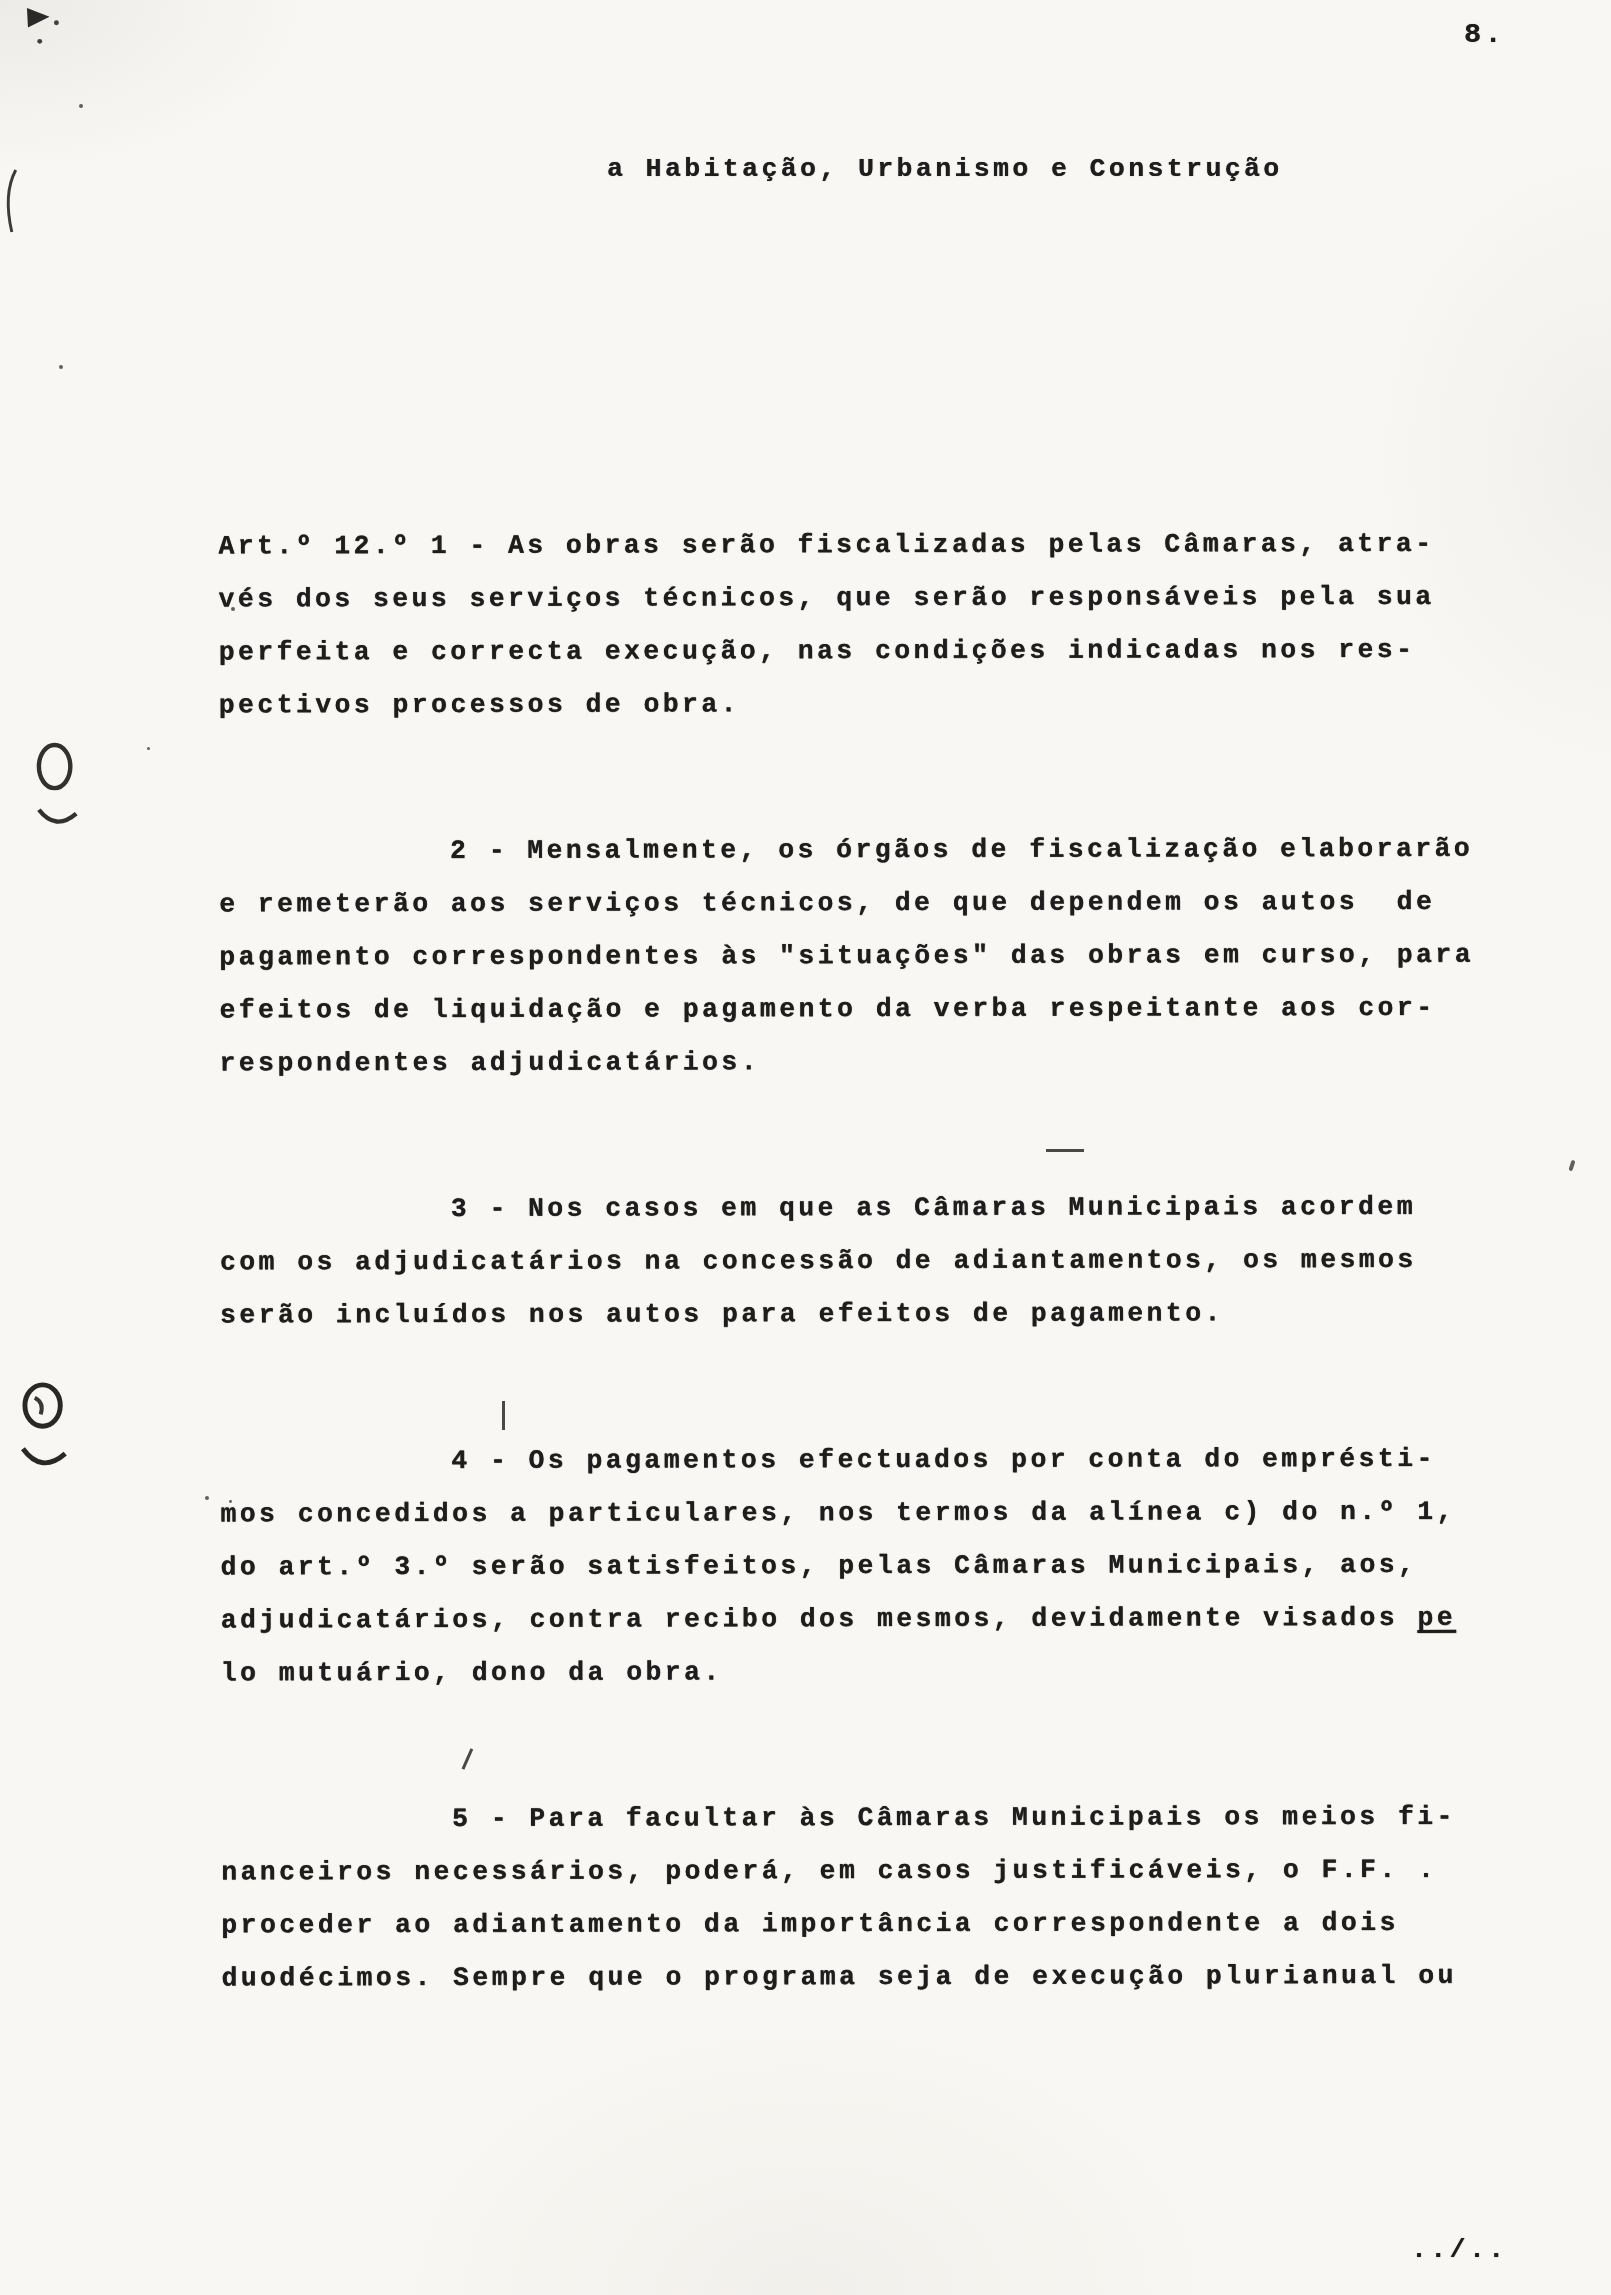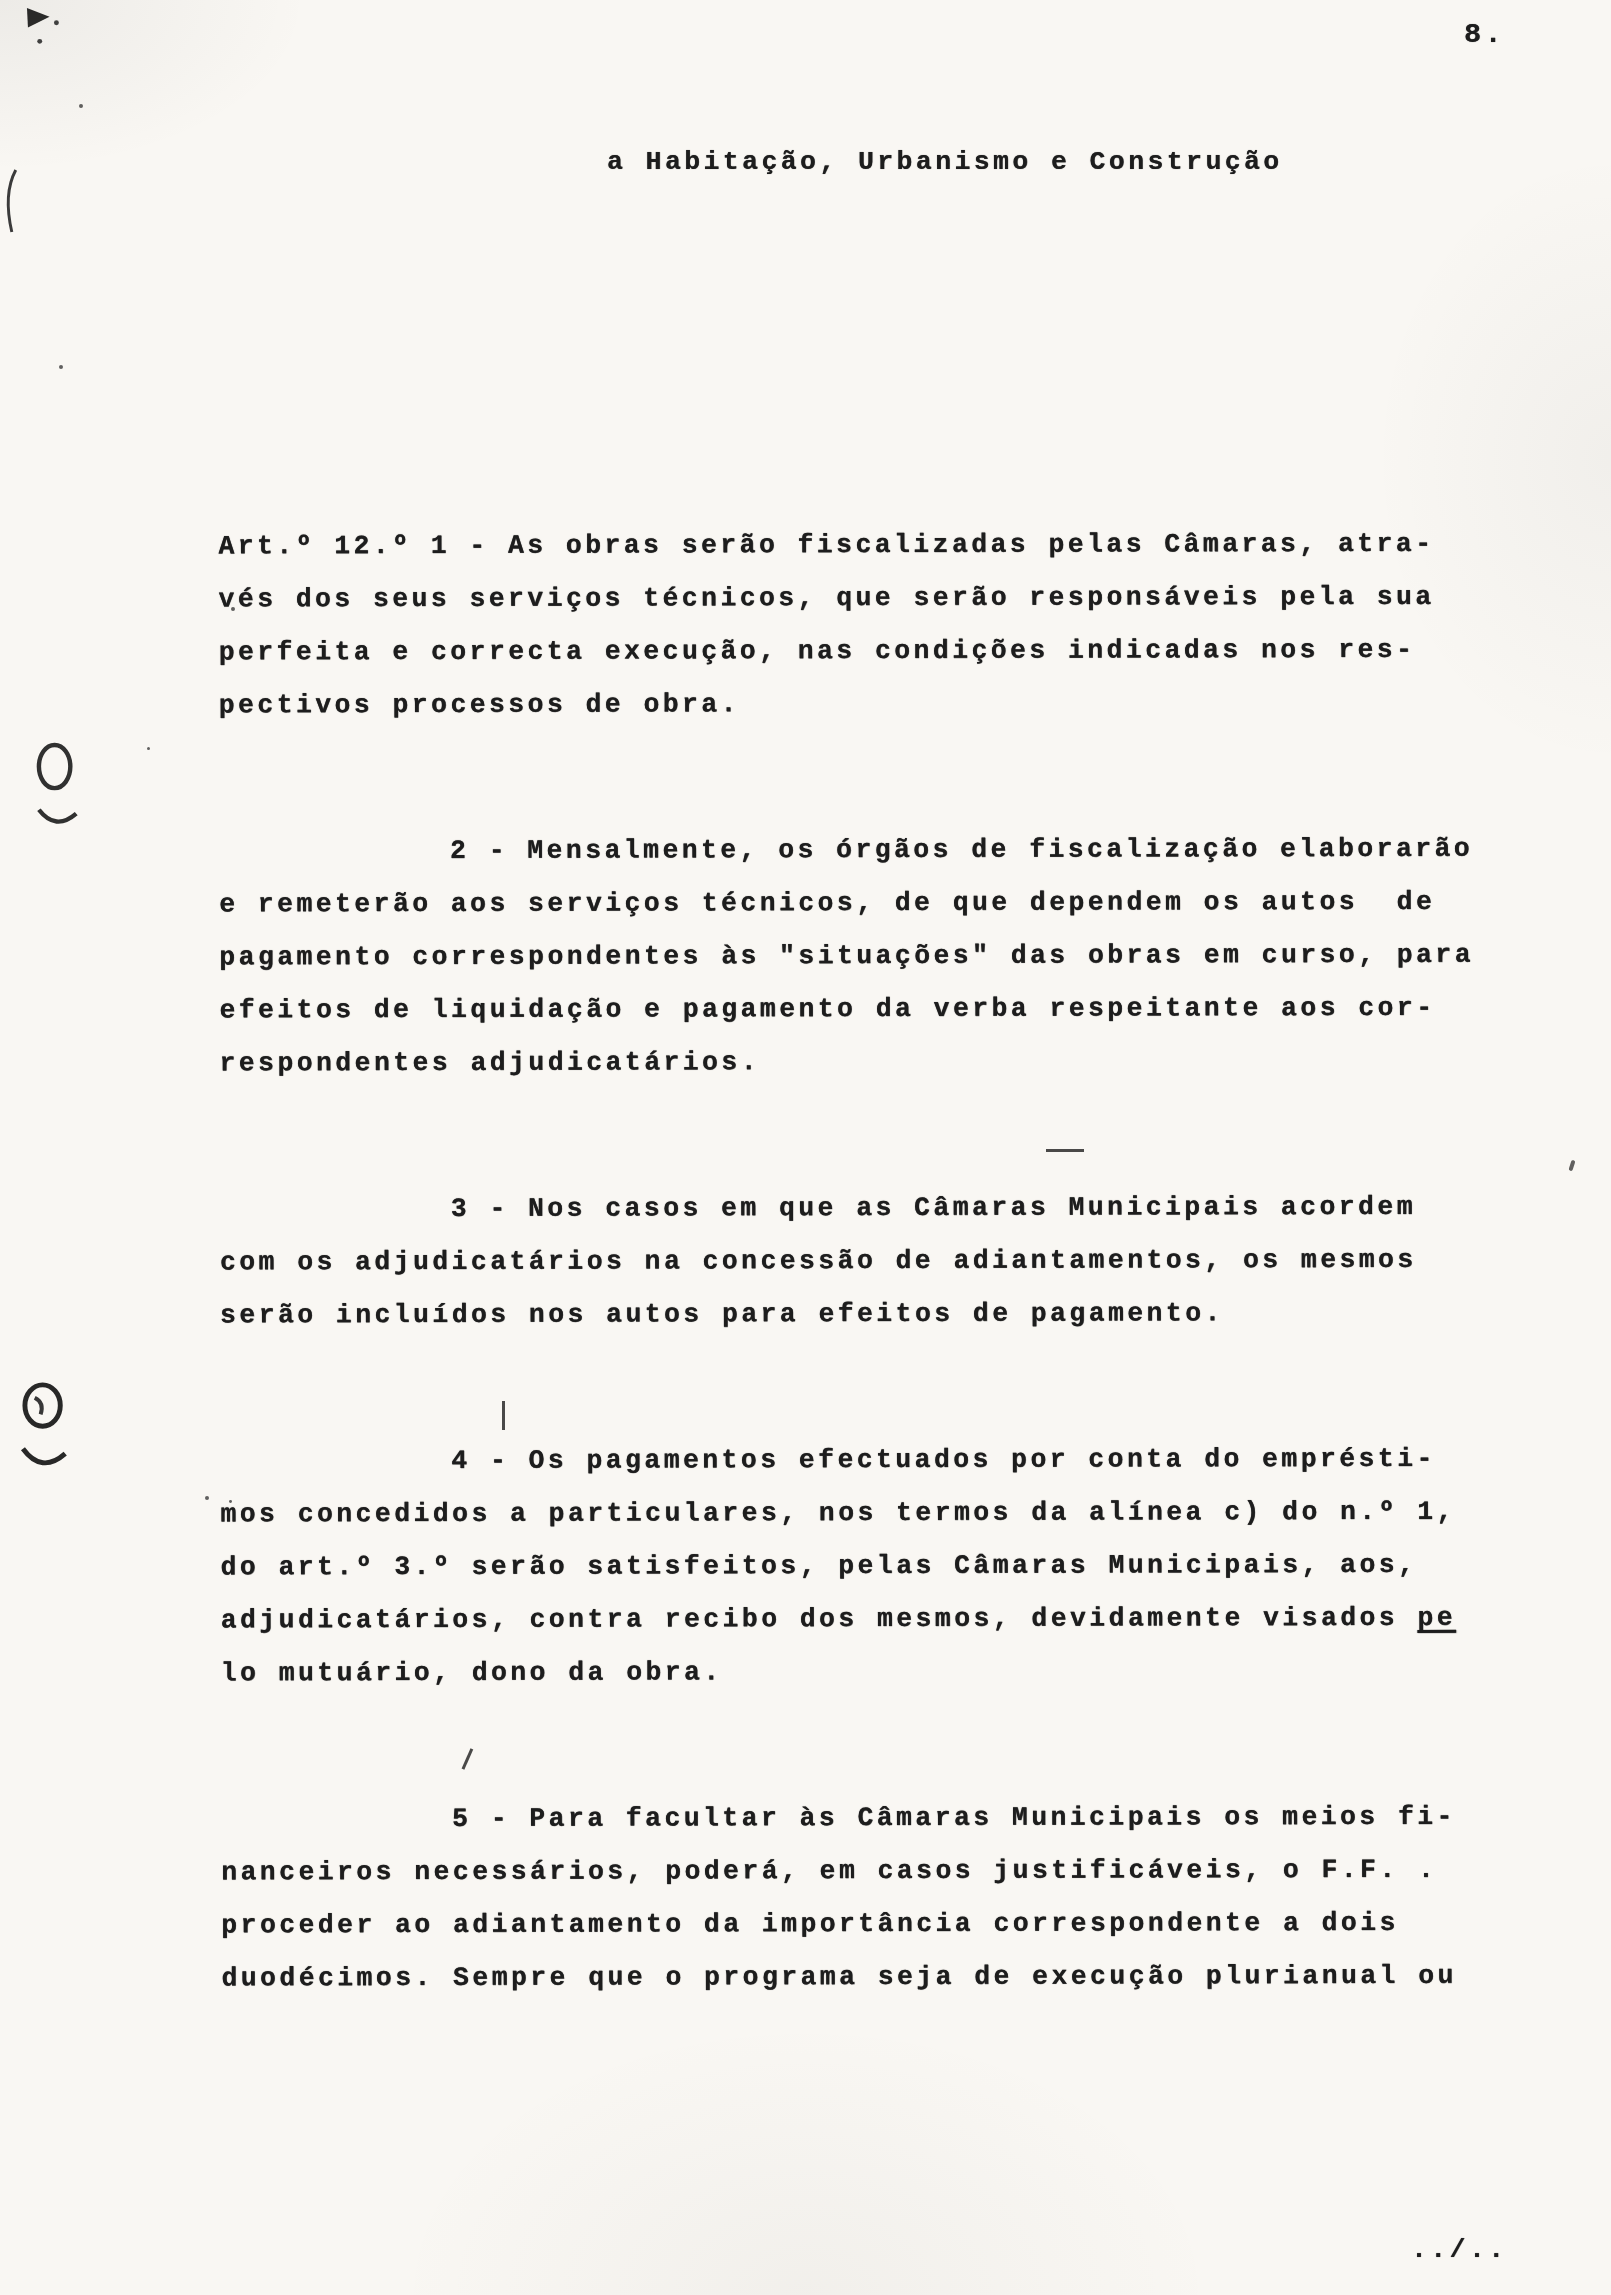--- a/index.html
+++ b/index.html
@@ -29,21 +29,21 @@
   }
   .pagenum {
     position: absolute;
     left: 1464px;
     top: 17.7px;
     font-size: 28.5px;
   }
   .header {
     position: absolute;
     left: 607px;
-    top: 147px;
+    top: 154px;
     font-size: 26.5px;
   }
   .docbody {
     position: absolute;
     left: 220px;
     top: 519px;
     width: 1346px;
     font-size: 26.5px;
     transform: rotate(-0.12deg);
   }

